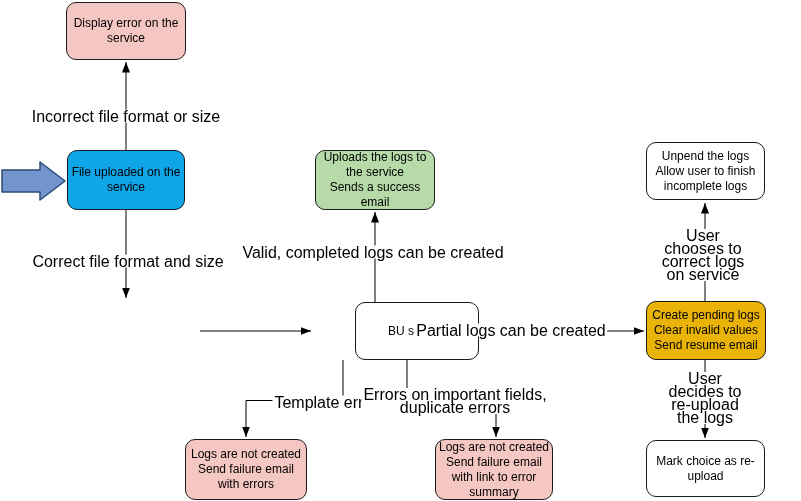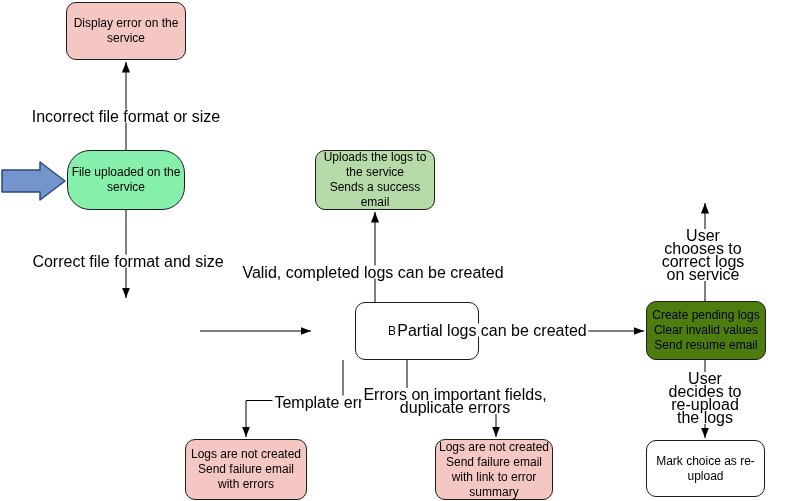--- a/index.html
+++ b/index.html
@@ -74,55 +74,58 @@
     <path class="edge" d="M705,360 L705,438" marker-end="url(#ah)"></path>
     <path class="edge" d="M343,360 L343,400.5 L246,400.5 L246,437" marker-end="url(#ah)"></path>
     <path class="edge" d="M407,360 L407,400.5 L496,400.5 L496,437" marker-end="url(#ah)"></path>
 
     <polygon class="thick-arrow" points="2,170 40,170 40,162 65,181 40,200 40,192 2,192" fill="#7494cd"></polygon>
   </svg>
 
   <div class="node" style="left: 66px; top: 2px; width: 120px; height: 58px; background-color: rgb(245, 199, 195);">Display error on the
 service</div>
 
-  <div class="node" style="left: 67px; top: 150px; width: 118px; height: 60px; background-color: #86efac; border-radius: 23px;">File uploaded on the
+  <div class="node" style="left: 67px; top: 150px; width: 118px; height: 60px; background-color: #0ea5e9;">File uploaded on the
 service</div>
 
 
   <div class="node" style="left: 315px; top: 150px; width: 120px; height: 60px; background-color: rgb(183, 219, 168);">Uploads the logs to
 the service
 Sends a success
 email</div>
 
   <div class="node" style="left: 313px; top: 302px; width: 124px; height: 58px; background-color: rgb(255, 255, 255); margin-left: 42px;">BU service</div>
 
+  <div class="node" style="left: 646px; top: 142px; width: 119px; height: 58px; background-color: rgb(255, 255, 255);">Unpend the logs
+Allow user to finish
+incomplete logs</div>
 
-  <div class="node" style="left: 646px; top: 301px; width: 120px; height: 59px; background-color: #4d7c0f;">Create pending logs
+  <div class="node" style="left: 646px; top: 301px; width: 120px; height: 59px; background-color: #eab308;">Create pending logs
 Clear invalid values
 Send resume email</div>
 
   <div class="node" style="left: 646px; top: 440px; width: 119px; height: 57px; background-color: rgb(255, 255, 255);">Mark choice as re-
 upload</div>
 
   <div class="node" style="left: 185px; top: 439px; width: 122px; height: 61px; background-color: rgb(245, 199, 195);">Logs are not created
 Send failure email
 with errors</div>
 
   <div class="node" style="left: 435px; top: 439px; width: 118px; height: 61px; background-color: rgb(245, 199, 195);">Logs are not created
 Send failure email
 with link to error
 summary</div>
 
   <div class="edge-label" style="left:126px; top:116px;">Incorrect file format or size</div>
 
   <div class="edge-label" style="left:128px; top:261px;">Correct file format and size</div>
 
-  <div class="edge-label" style="left:373px; top:272px;">Valid, completed logs can be created</div>
+  <div class="edge-label" style="left:373px; top:252px;">Valid, completed logs can be created</div>
 
-  <div class="edge-label" style="left:492px; top:330px;text-align:right;">Partial logs can be created</div>
+  <div class="edge-label" style="left:511px; top:330px;text-align:right;">Partial logs can be created</div>
 
   <div class="edge-label" style="left:330px; top:402px;">Template errors</div>
 
   <div class="edge-label" style="left:455px; top:401px;">Errors on important fields,
 duplicate errors</div>
 
   <div class="edge-label" style="left:703px; top:255px;">User chooses to correct logs on service</div>
 
   <div class="edge-label" style="left:705px; top:398px;">User decides to re-upload the logs</div>
 

